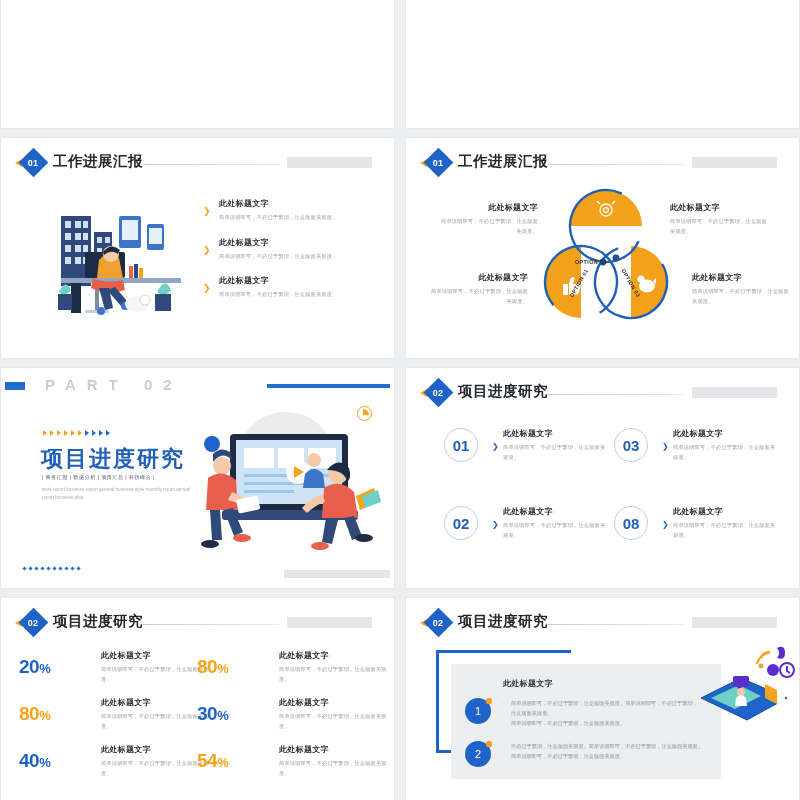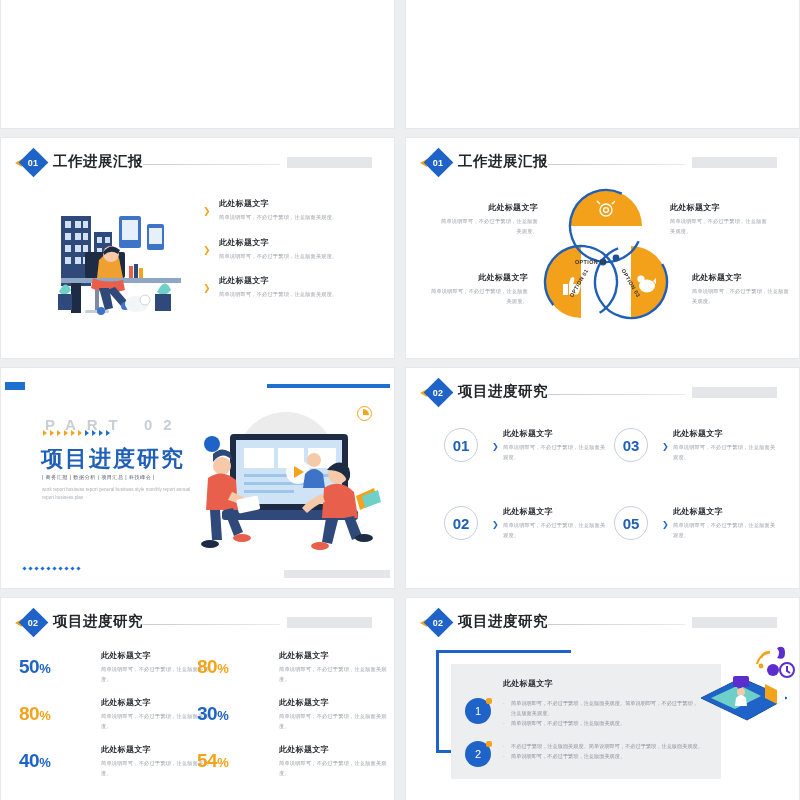--- a/index.html
+++ b/index.html
@@ -70,21 +70,21 @@
 
   
   .ill { position: absolute; }
 
   
   .venn { position: absolute; left: 125px; top: 42px; width: 150px; height: 150px; }
   .opt-txt { position:absolute; font-size:5.4px; font-weight:bold; color:#3a3026; letter-spacing:.4px; }
 
   
   .part-bar { position:absolute; left:4px; top:14px; width:20px; height:8px; background:#1f6fd0; }
-  .part-txt { position:absolute; left:44px; top:8px; font-size:15px; color:#c9ced4; letter-spacing:11px; font-weight:bold;margin-top:40px; }
+  .part-txt { position:absolute; left:44px; top:8px; font-size:15px; color:#c9ced4; letter-spacing:11px; font-weight:bold; }
   .part-line { position:absolute; right:4px; top:16px; width:123px; height:4px; background:#1f6fd0; }
   .part-h1 { position:absolute; left:40px; top:76px; font-size:22px; font-weight:bold; color:#1f5fb8; letter-spacing:2px; }
   .part-tags { position:absolute; left:41px; top:106px; font-size:5.2px; color:#5b6370; letter-spacing:.4px; }
   .part-en { position:absolute; left:41px; top:118px; font-size:4.6px; color:#a9afb7; line-height:1.8; width:150px; }
   .tri-row { position:absolute; left:42px; top:62px; display:flex; gap:3px; }
   .tri { width:0;height:0;border-top:3px solid transparent;border-bottom:3px solid transparent;border-left:4px solid #f3a41b; }
   .tri.b { border-left-color:#1f6fd0; }
   .dotrow { position:absolute; left:22px; bottom:18px; display:flex; gap:3px; }
   .dotrow i { width:3px;height:3px;background:#1f6fd0;display:block;transform:rotate(45deg); }
   .clockb { position:absolute; right:22px; top:38px; width:15px; height:15px; border:1.5px solid #f3a41b; border-radius:50%; }
@@ -413,42 +413,42 @@
         <div class="t-body" style="margin-top:4px;">简单说明即可，不必过于繁琐，注意版面美观度。</div>
       </div>
 
       <div class="numc" style="left:208px; top:60px;">03</div>
       <span class="chev-b" style="position:absolute;left:256px;top:75px;">❯</span>
       <div style="position:absolute; left:267px; top:60px; width:105px;">
         <div class="t-title">此处标题文字</div>
         <div class="t-body" style="margin-top:4px;">简单说明即可，不必过于繁琐，注意版面美观度。</div>
       </div>
 
-      <div class="numc" style="left:208px; top:138px;">05</div>
+      <div class="numc" style="left:208px; top:138px;">08</div>
       <span class="chev-b" style="position:absolute;left:256px;top:153px;">❯</span>
       <div style="position:absolute; left:267px; top:138px; width:105px;">
         <div class="t-title">此处标题文字</div>
         <div class="t-body" style="margin-top:4px;">简单说明即可，不必过于繁琐，注意版面美观度。</div>
       </div>
     </div>
   </div>
 
   <div class="slide">
     <div class="slide-inner">
       <div class="hdr">
         <div class="arrow-l"></div>
         <div class="diamond">
             <span>02</span>
           </div>
         <div class="hdr-title">项目进度研究</div>
         <div class="hdr-rule"></div>
         <div class="hdr-block"></div>
       </div>
 
-      <div class="pct" style="left:18px; top:58px; color:#1f63c8;"><span>50</span><span class="s">%</span></div>
+      <div class="pct" style="left:18px; top:58px; color:#1f63c8;"><span>20</span><span class="s">%</span></div>
       <div style="position:absolute; left:100px; top:52px; width:110px;">
         <div class="t-title">此处标题文字</div>
         <div class="t-body" style="margin-top:4px;">简单说明即可，不必过于繁琐，注意版面美观度。</div>
       </div>
 
       <div class="pct" style="left:18px; top:105px; color:#f3a41b;"><span>80</span><span class="s">%</span></div>
       <div style="position:absolute; left:100px; top:99px; width:110px;">
         <div class="t-title">此处标题文字</div>
         <div class="t-body" style="margin-top:4px;">简单说明即可，不必过于繁琐，注意版面美观度。</div>
       </div>

